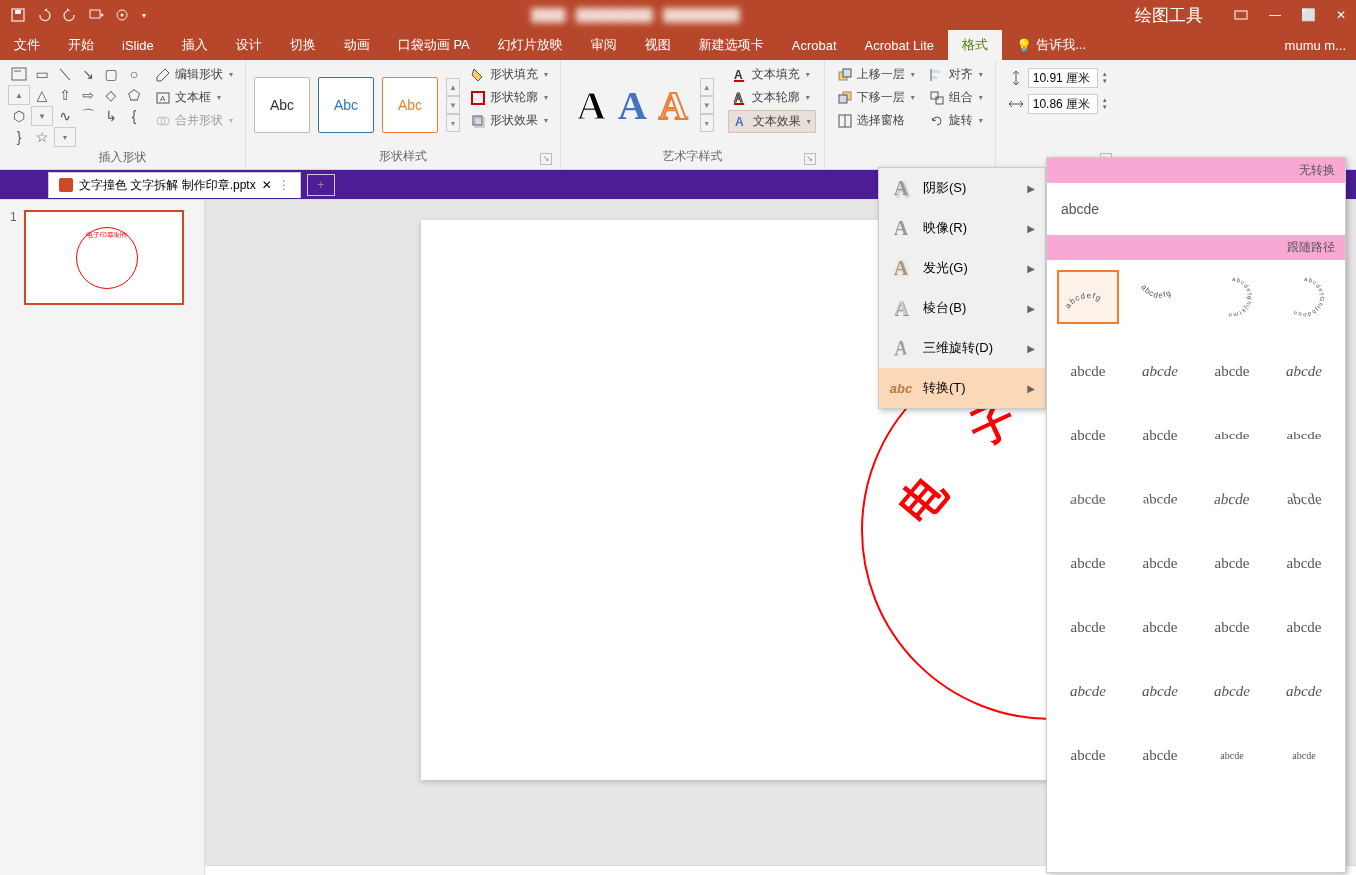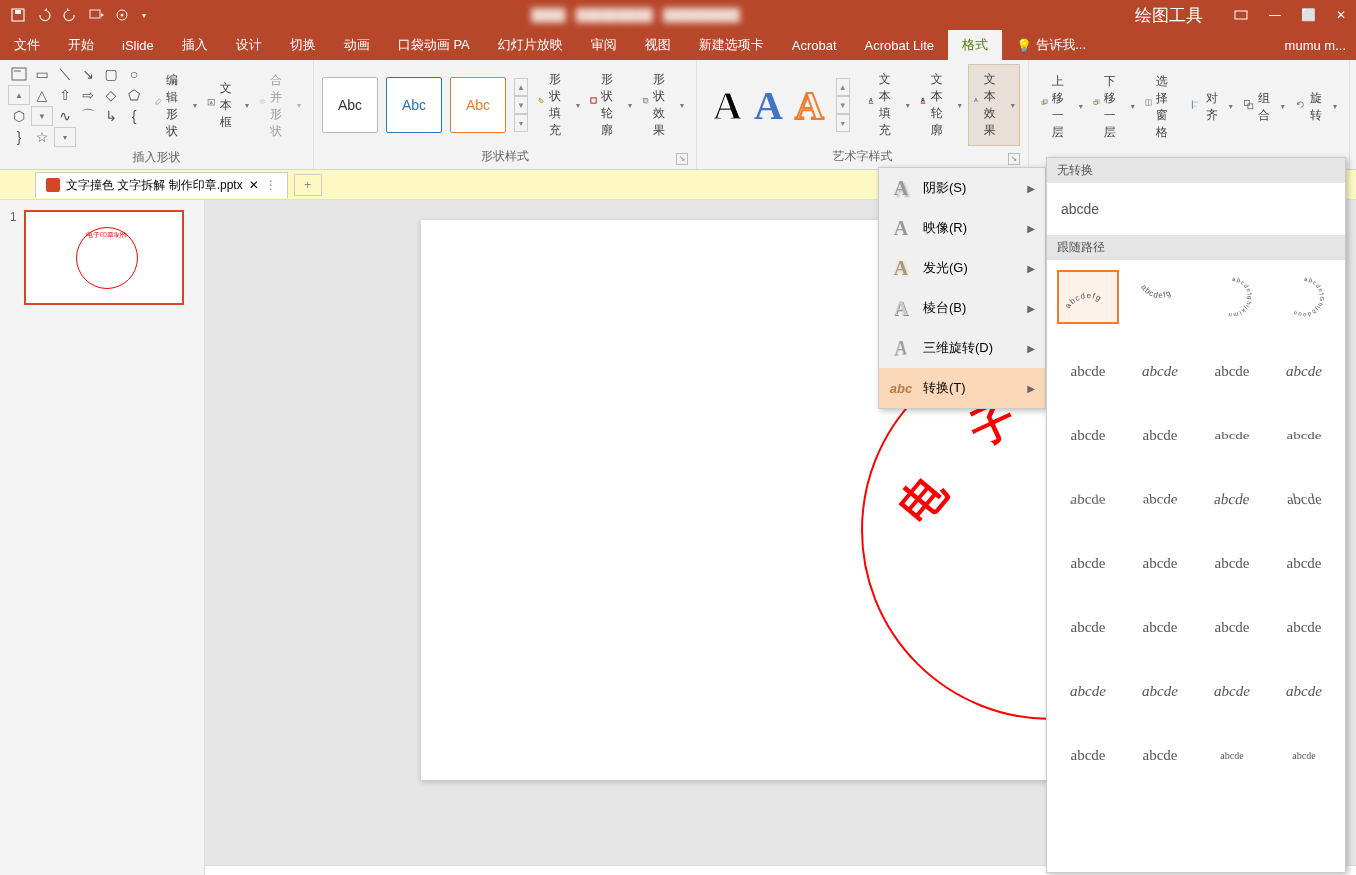--- a/index.html
+++ b/index.html
@@ -21,41 +21,41 @@
 .ribbon { background: #f3f3f3; height: 110px; border-bottom: 1px solid #d4d4d4; display: flex; }
 .group { border-right: 1px solid #e0e0e0; padding: 4px 8px 2px; display: flex; flex-direction: column; }
 .group-body { flex: 1; display: flex; gap: 6px; }
 .group-label { text-align: center; font-size: 12px; color: #666; padding: 2px 0; position: relative; }
 .dlg-launch { position: absolute; right: 0; bottom: 2px; width: 12px; height: 12px; border: 1px solid #bbb; font-size: 8px; line-height: 10px; color: #888; }
 
 .shape-grid { display: grid; grid-template-columns: repeat(6, 22px); grid-auto-rows: 20px; gap: 1px; }
 .shape-cell { border: 1px solid transparent; display: flex; align-items: center; justify-content: center; color: #555; font-size: 14px; }
 .shape-cell.scrollbtn { border: 1px solid #ccc; font-size: 8px; color: #777; }
 
-.vstack { display: flex; flex-direction: row; gap: 2px; }
+.vstack { display: flex; flex-direction: column; gap: 2px; }
 .btn-s { display: flex; align-items: center; gap: 4px; padding: 2px 4px; font-size: 12px; color: #444; }
 .btn-s .ico { width: 16px; height: 16px; }
 .dd { font-size: 8px; color: #777; margin-left: 2px; }
 
 .style-gallery { display: flex; gap: 8px; align-items: center; }
 .style-box { width: 56px; height: 56px; border: 1px solid #bbb; border-radius: 2px; display: flex; align-items: center; justify-content: center; font-size: 14px; color: #333; background: #fff; }
 .gallery-scroll { display: flex; flex-direction: column; width: 14px; }
 .gallery-scroll div { height: 18px; border: 1px solid #ccc; font-size: 8px; display:flex; align-items:center; justify-content:center; color:#888; }
 
 .wa-gallery { display: flex; gap: 12px; align-items: center; padding: 8px; }
 .wa-a { font-size: 40px; font-weight: bold; font-family: Georgia, serif; }
 
 .size-inputs { display: flex; flex-direction: column; gap: 6px; padding: 4px; }
 .size-row { display: flex; align-items: center; gap: 4px; }
 .size-row input { width: 70px; border: 1px solid #ccc; padding: 2px 4px; font-size: 12px; }
 .spin { display: flex; flex-direction: column; font-size: 6px; line-height: 7px; color: #666; }
 
 .doc-area { display: flex; height: calc(875px - 170px); }
 .thumb-col { width: 205px; background: #f4f4f4; border-right: 1px solid #ddd; padding: 10px; }
-.tab-row { background: #fef9c3; height: 30px; display: flex; align-items: center; border-bottom: 1px solid #ddd; padding-left: 35px; }
+.tab-row { background: #4c1d95; height: 30px; display: flex; align-items: center; border-bottom: 1px solid #ddd; padding-left: 48px; }
 .doc-tab { background: #fff; border: 1px solid #ccc; border-bottom: none; padding: 4px 10px; font-size: 12px; display: flex; align-items: center; gap: 6px; }
 .ppt-ico { width: 14px; height: 14px; background: #d24726; border-radius: 2px; }
 .slide-num { font-size: 12px; color: #666; padding-right: 4px; vertical-align: top; }
 .thumb { display: inline-block; width: 160px; height: 95px; background: #fff; border: 2px solid #d24726; position: relative; }
 .thumb-circle { position: absolute; left: 50px; top: 15px; width: 62px; height: 62px; border: 1px solid red; border-radius: 50%; }
 .thumb-text { position: absolute; left: 50px; top: 18px; width: 62px; text-align: center; font-size: 7px; color: red; transform: scaleY(0.9); }
 
 .canvas-wrap { flex: 1; background: #e6e6e6; display: flex; flex-direction: column; }
 .canvas { flex: 1; display: flex; align-items: flex-start; justify-content: center; padding: 20px 0 0; overflow: hidden; }
 .slide { width: 720px; height: 560px; background: #fff; box-shadow: 0 2px 6px rgba(0,0,0,0.2); position: relative; }
@@ -66,21 +66,21 @@
 
 .dropdown-menu { position: absolute; left: 878px; top: 167px; width: 168px; background: #f0f0f0; border: 1px solid #ccc; box-shadow: 2px 2px 6px rgba(0,0,0,0.25); z-index: 20; }
 .menu-item { display: flex; align-items: center; padding: 8px 10px; font-size: 13px; gap: 10px; position: relative; }
 .menu-item.hover { background: #fbd8b8; }
 .menu-item .mi-ico { width: 24px; height: 24px; display: flex; align-items: center; justify-content: center; }
 .menu-item .arrow { margin-left: auto; font-size: 10px; color: #666; }
 .menu-a { font-size: 20px; font-weight: bold; color: #999; font-family: Georgia, serif; }
 .menu-abc { font-size: 13px; font-style: italic; font-weight: bold; color: #b97a3e; }
 
 .submenu { position: absolute; left: 1046px; top: 157px; width: 300px; background: #fff; border: 1px solid #ccc; box-shadow: 2px 2px 6px rgba(0,0,0,0.25); z-index: 21; overflow-y: auto; height: 716px; }
-.sub-head { background: #e5e5e5; padding: 4px 10px; font-size: 12px; color: #555; }
+.sub-head { background: #f9a8d4; padding: 4px 10px; font-size: 12px; color: #555; text-align: right; }
 .sub-none { padding: 18px 14px; font-size: 14px; color: #555; }
 .sub-grid { display: grid; grid-template-columns: repeat(4, 1fr); gap: 10px; padding: 10px; }
 .sub-cell { height: 54px; display: flex; align-items: center; justify-content: center; font-size: 15px; color: #555; font-family: Georgia, serif; }
 .sub-cell.selected { border: 2px solid #ed7d31; background: #fdf2e9; }
 .path-arch { font-size: 9px; letter-spacing: 1px; }
 
 .text-effects-active { background: #e8e0d8 !important; border: 1px solid #d4c4a8; }
 
 svg { display: block; }
 </style>

